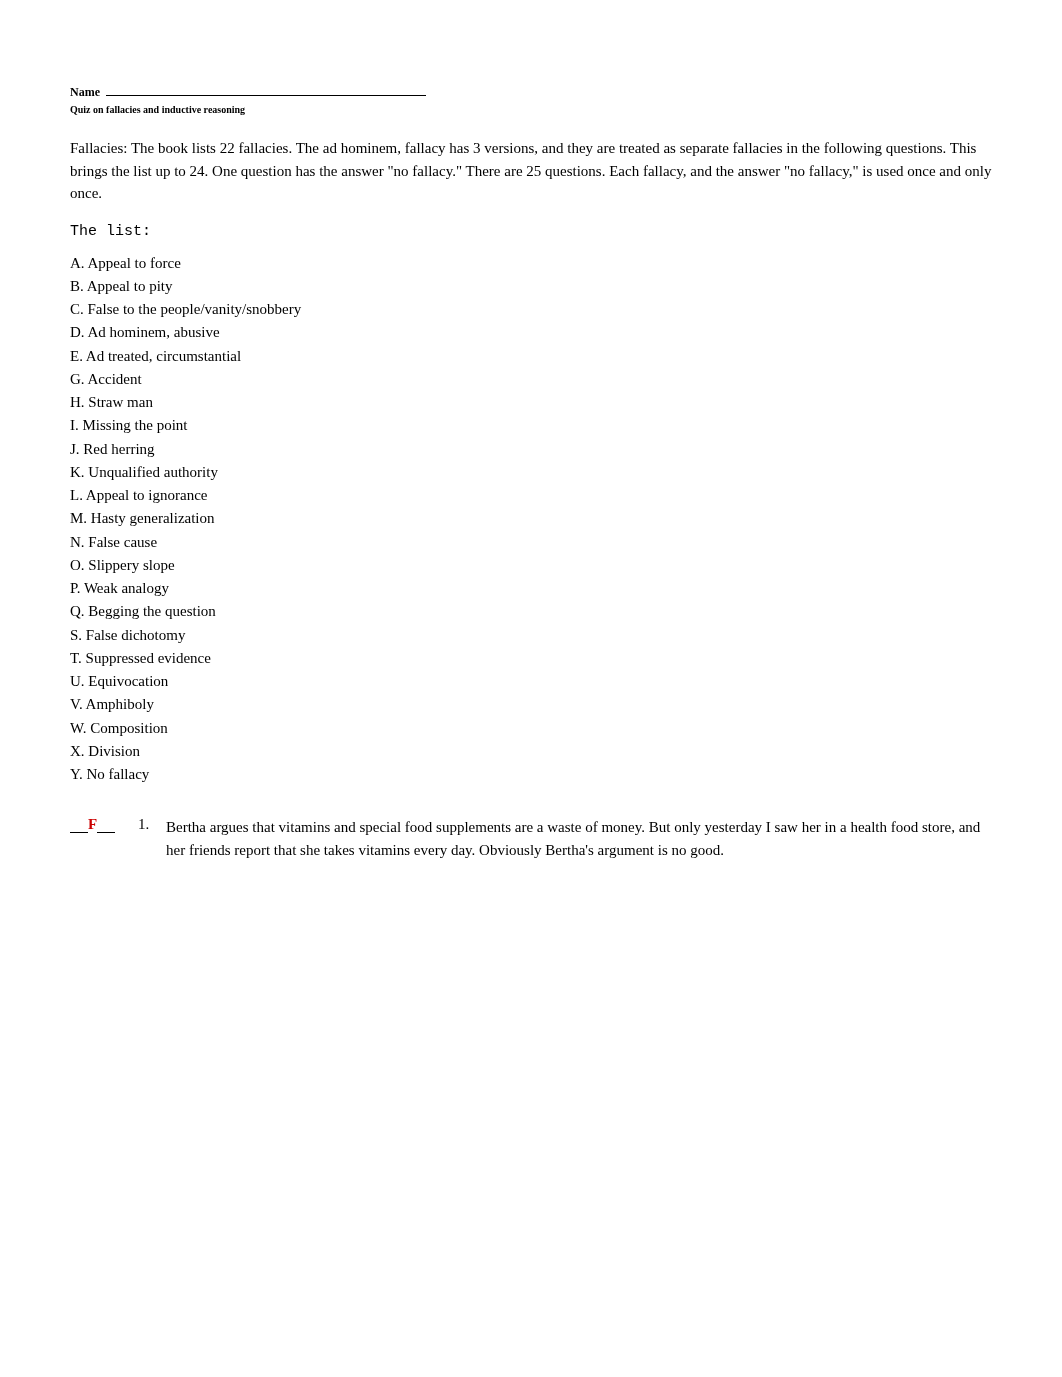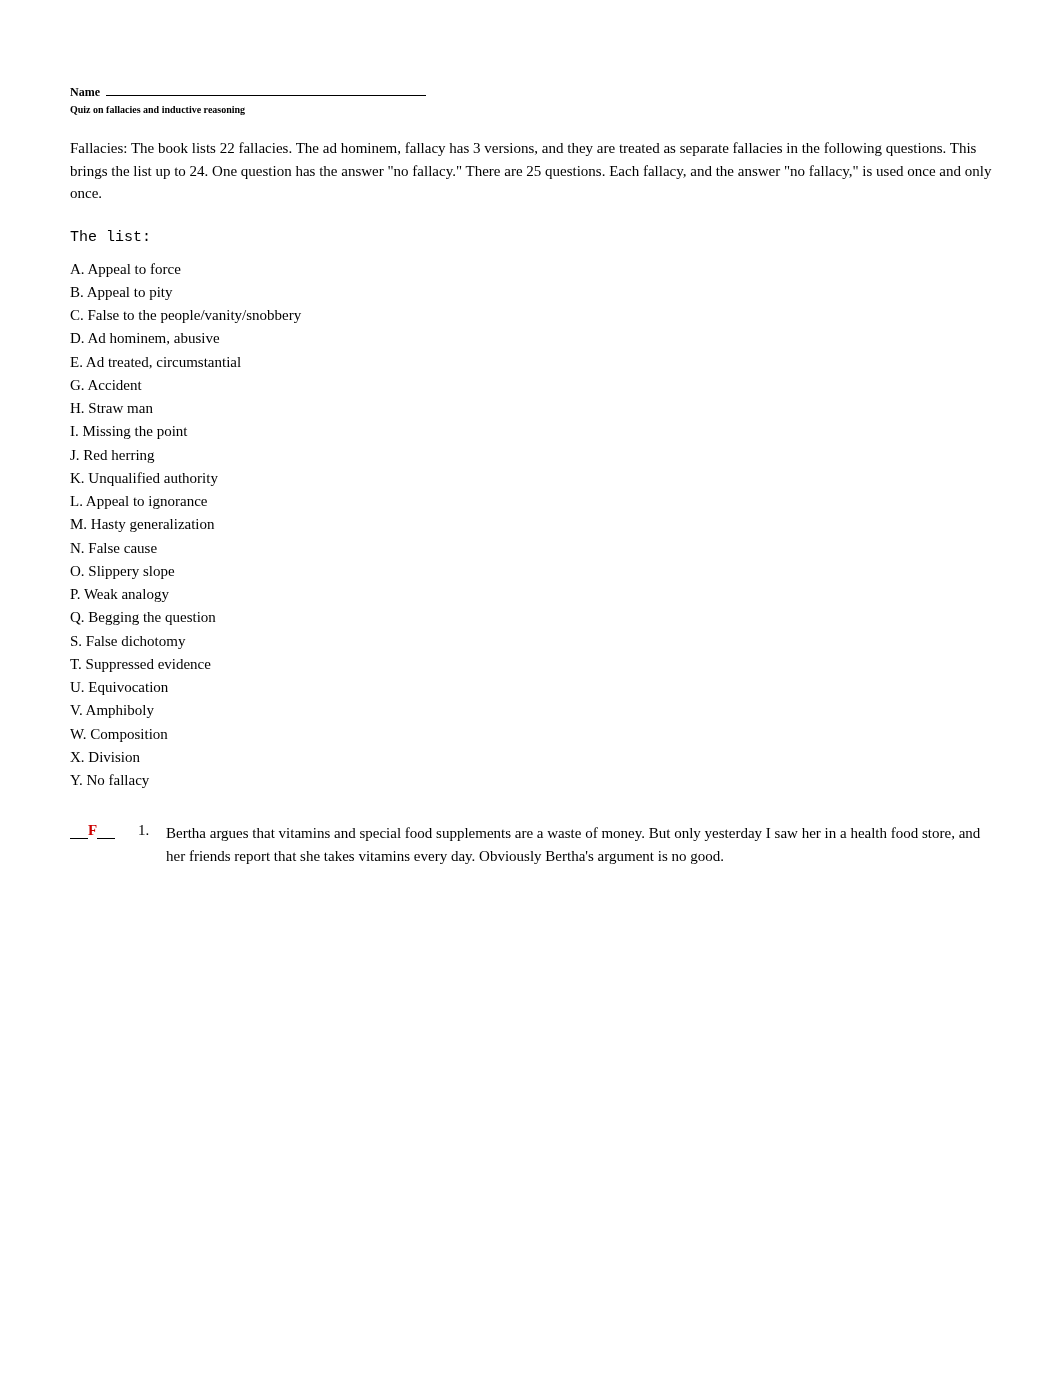--- a/index.html
+++ b/index.html
@@ -44,21 +44,21 @@
       display: inline-block;
       height: 16px;
     }
 
     .quiz-title {
       font-weight: bold;
       font-size: 10px;
     }
 
     .intro-paragraph {
-      margin-bottom: 24px;
+      margin-bottom: 18px;
       line-height: 1.5;
     }
 
     .fallacy-list-section {
       margin-bottom: 30px;
     }
 
     .list-header {
       margin-bottom: 12px;
       font-family: Liberation Mono, monospace;

